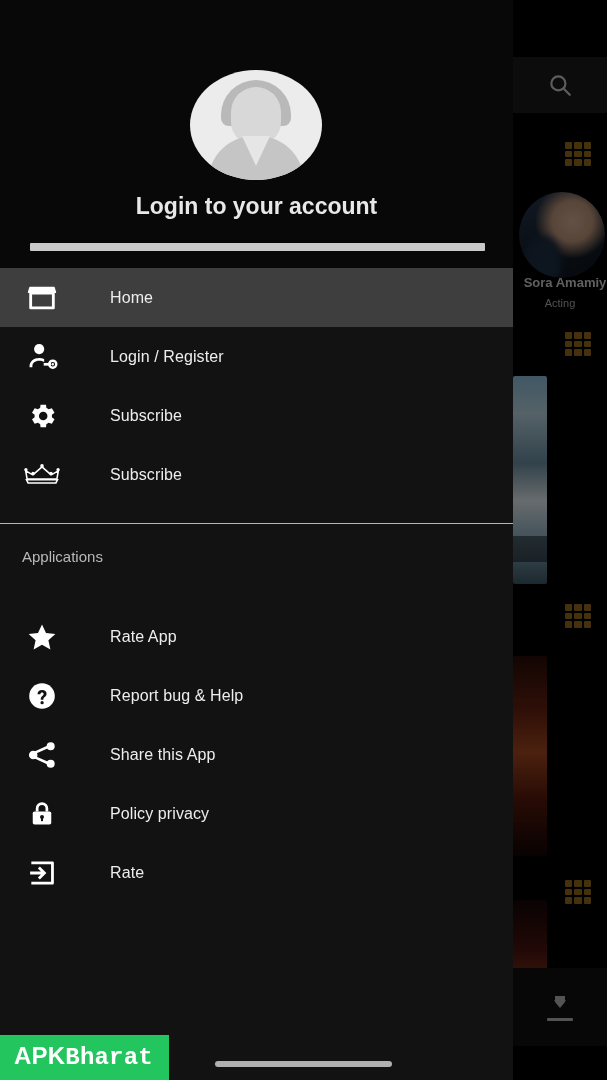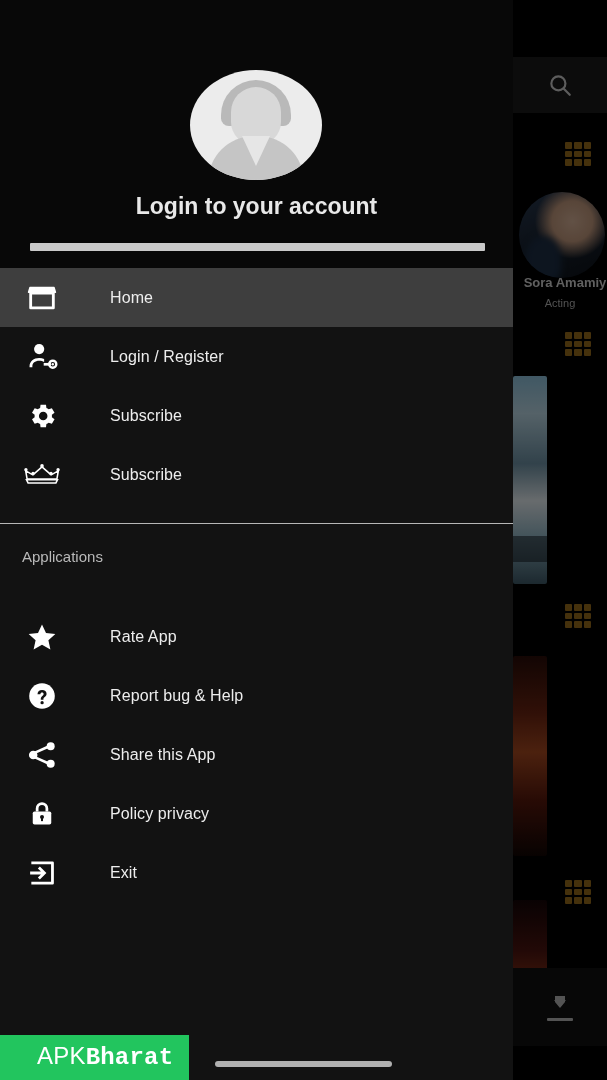--- a/index.html
+++ b/index.html
@@ -195,21 +195,21 @@
   #watermark {
     position:absolute; left:0; top:1035px;
     background:#22c55e;
     padding:9px 16px 10px 14px;
     color:#fff;
     font-size:24px;
     line-height:1;
     letter-spacing:.2px;
     z-index:30;
   }
-  #watermark .light { font-weight:normal;margin-left:23px; }
+  #watermark .light { font-weight:bold; }
   #watermark .bold { font-weight:bold;font-family:Liberation Mono, monospace; }
   #gesture-pill {
     position:absolute; left:215px; top:1061px;
     width:177px; height:6px;
     background:#b0b0b0;
     border-radius:3px;
     z-index:30;
   }
 </style>
 </head>
@@ -415,21 +415,21 @@
         <span class="menu-label">Policy privacy</span>
       </div>
 
       <div class="menu-row">
         <span class="menu-icon">
           <svg width="32" height="32" viewBox="0 0 24 24">
             <path d="M4 3.4h16a.9.9 0 0 1 .9.9v15.4a.9.9 0 0 1-.9.9H4v-2.1h14.8V5.5H4V3.4z"></path>
             <path d="M10.4 7.1 15.3 12l-4.9 4.9-1.5-1.5 2.3-2.3H3.1v-2.2h8.1L8.9 8.6z"></path>
           </svg>
         </span>
-        <span class="menu-label">Exit</span>
+        <span class="menu-label">Rate</span>
       </div>
     </div>
   </div>
 
   <div id="watermark">
     <span class="light">APK</span><span class="bold">Bharat</span>
   </div>
 
   <div id="gesture-pill"></div>
 </div>

